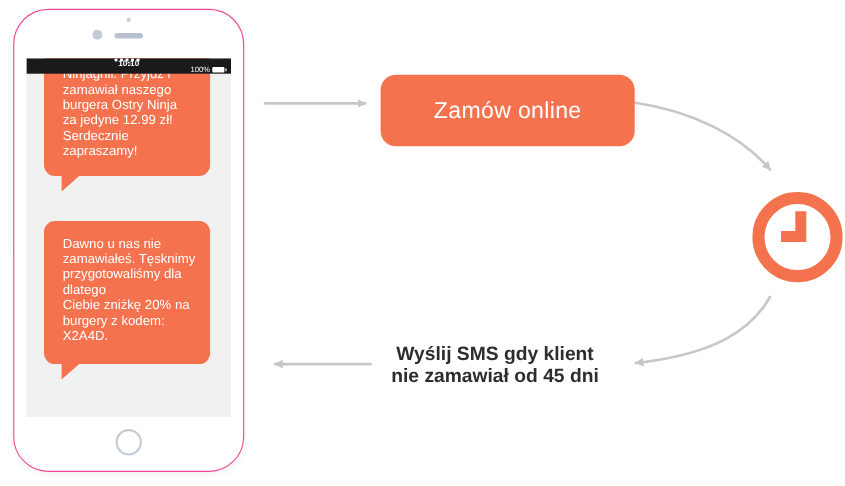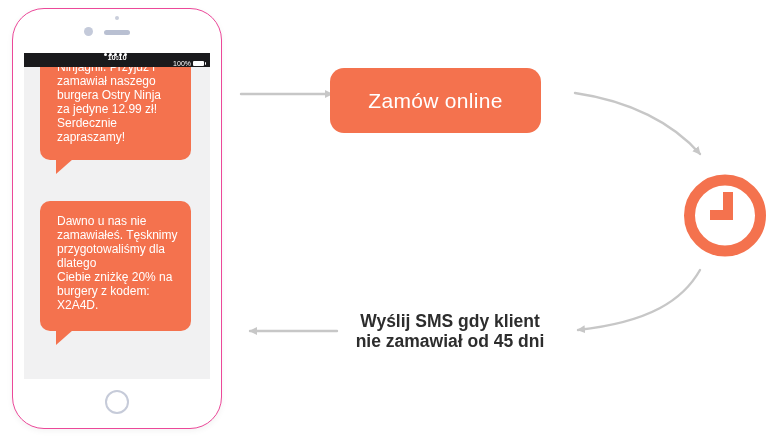--- a/index.html
+++ b/index.html
@@ -39,21 +39,21 @@
   
   .bubble{position:absolute;left:16px;width:151px;background:var(--accent);color:#fff;
           border-radius:10px;font-size:12px;line-height:14px;padding:13px 8px 16px 17px;z-index:2;}
   .bubble .line{white-space:nowrap;}
   .bubble-1{top:-6px;}
   .bubble-2{top:148px;padding-bottom:19px;}
   .tail{position:absolute;left:16px;top:100%;margin-top:-1px;width:0;height:0;
         border-top:15px solid var(--accent);border-right:17px solid transparent;}
 
   
-  .cta{position:absolute;left:330px;top:68px;width:211px;height:65px;background:var(--accent);
+  .cta{position:absolute;left:346px;top:68px;width:231px;height:65px;background:var(--accent);
        border:none;border-radius:14px;display:flex;align-items:center;justify-content:center;
        color:#fff;font-size:21px;letter-spacing:0.3px;z-index:2;cursor:pointer;
        font-family:"Liberation Sans","DejaVu Sans",sans-serif;}
 
   
   .clock{position:absolute;left:678px;top:170px;z-index:2;}
 
   
   .caption{position:absolute;left:330px;top:312px;width:240px;text-align:center;
            color:var(--caption-text);font-weight:bold;font-size:17.5px;line-height:19.5px;z-index:2;}

